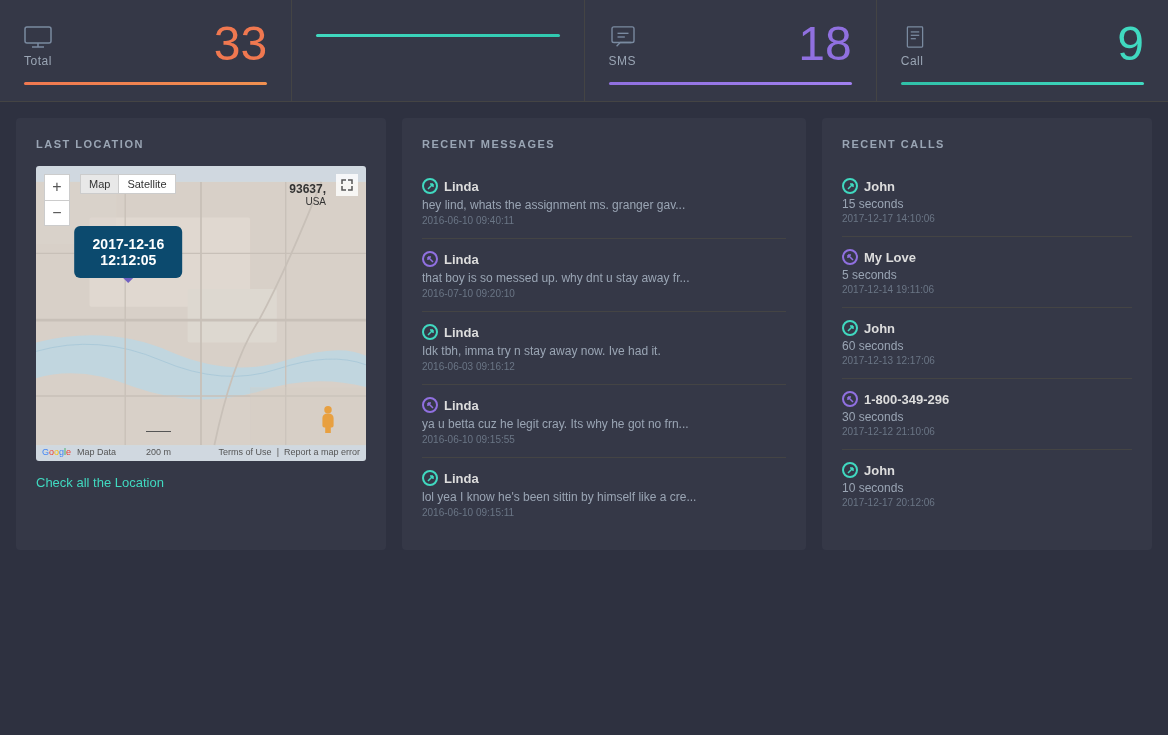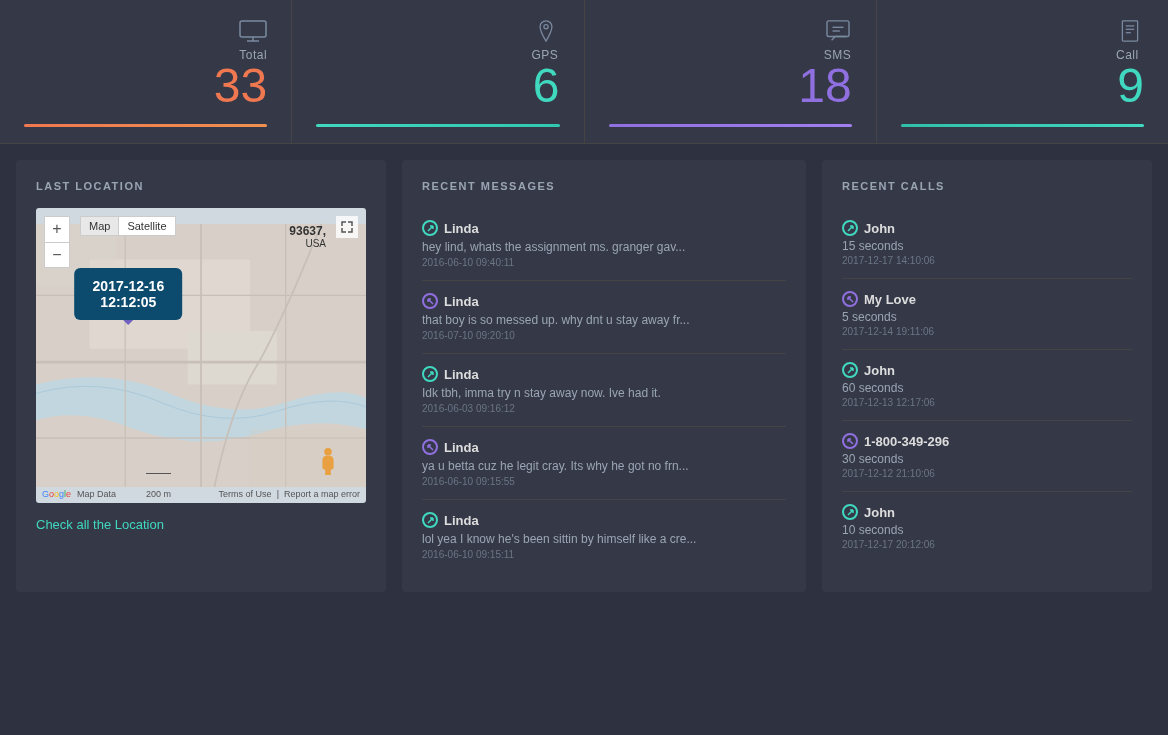--- a/index.html
+++ b/index.html
@@ -42,21 +42,20 @@
     .stat-number {
       font-size: 48px;
       font-weight: 300;
       line-height: 1;
       margin-left: auto;
     }
     .stat-row {
       display: flex;
       align-items: flex-end;
       justify-content: space-between;
-      flex-direction: column;
     }
     .stat-underline {
       height: 3px;
       margin-top: 14px;
       border-radius: 2px;
     }
     .color-orange { color: #f07850; }
     .color-teal { color: #40d9c0; }
     .color-purple { color: #9070e0; }
     .color-green { color: #40d9c0; }
@@ -331,32 +330,20 @@
           </svg>
         </div>
         <div class="stat-label">Total</div>
       </div>
       <div class="stat-number color-orange">33</div>
     </div>
     <div class="stat-underline bg-orange"></div>
   </div>
 
   <div class="stat-card">
-    <div class="stat-row">
-      <div>
-        <div class="stat-header">
-          <svg class="stat-icon" viewBox="0 0 20 26" fill="none" stroke="#7a8aa0" stroke-width="1.5">
-            <path d="M10 1C6.1 1 3 4.1 3 8c0 5.3 7 17 7 17s7-11.7 7-17c0-3.9-3.1-7-7-7z"></path>
-            <circle cx="10" cy="8" r="2.5"></circle>
-          </svg>
-        </div>
-        <div class="stat-label">GPS</div>
-      </div>
-      <div class="stat-number color-teal">6</div>
-    </div>
     <div class="stat-underline bg-teal"></div>
   </div>
 
   <div class="stat-card">
     <div class="stat-row">
       <div>
         <div class="stat-header">
           <svg class="stat-icon" viewBox="0 0 26 24" fill="none" stroke="#7a8aa0" stroke-width="1.5">
             <rect x="1" y="1" width="24" height="17" rx="2"></rect>
             <path d="M6 22l4-4h12"></path>

